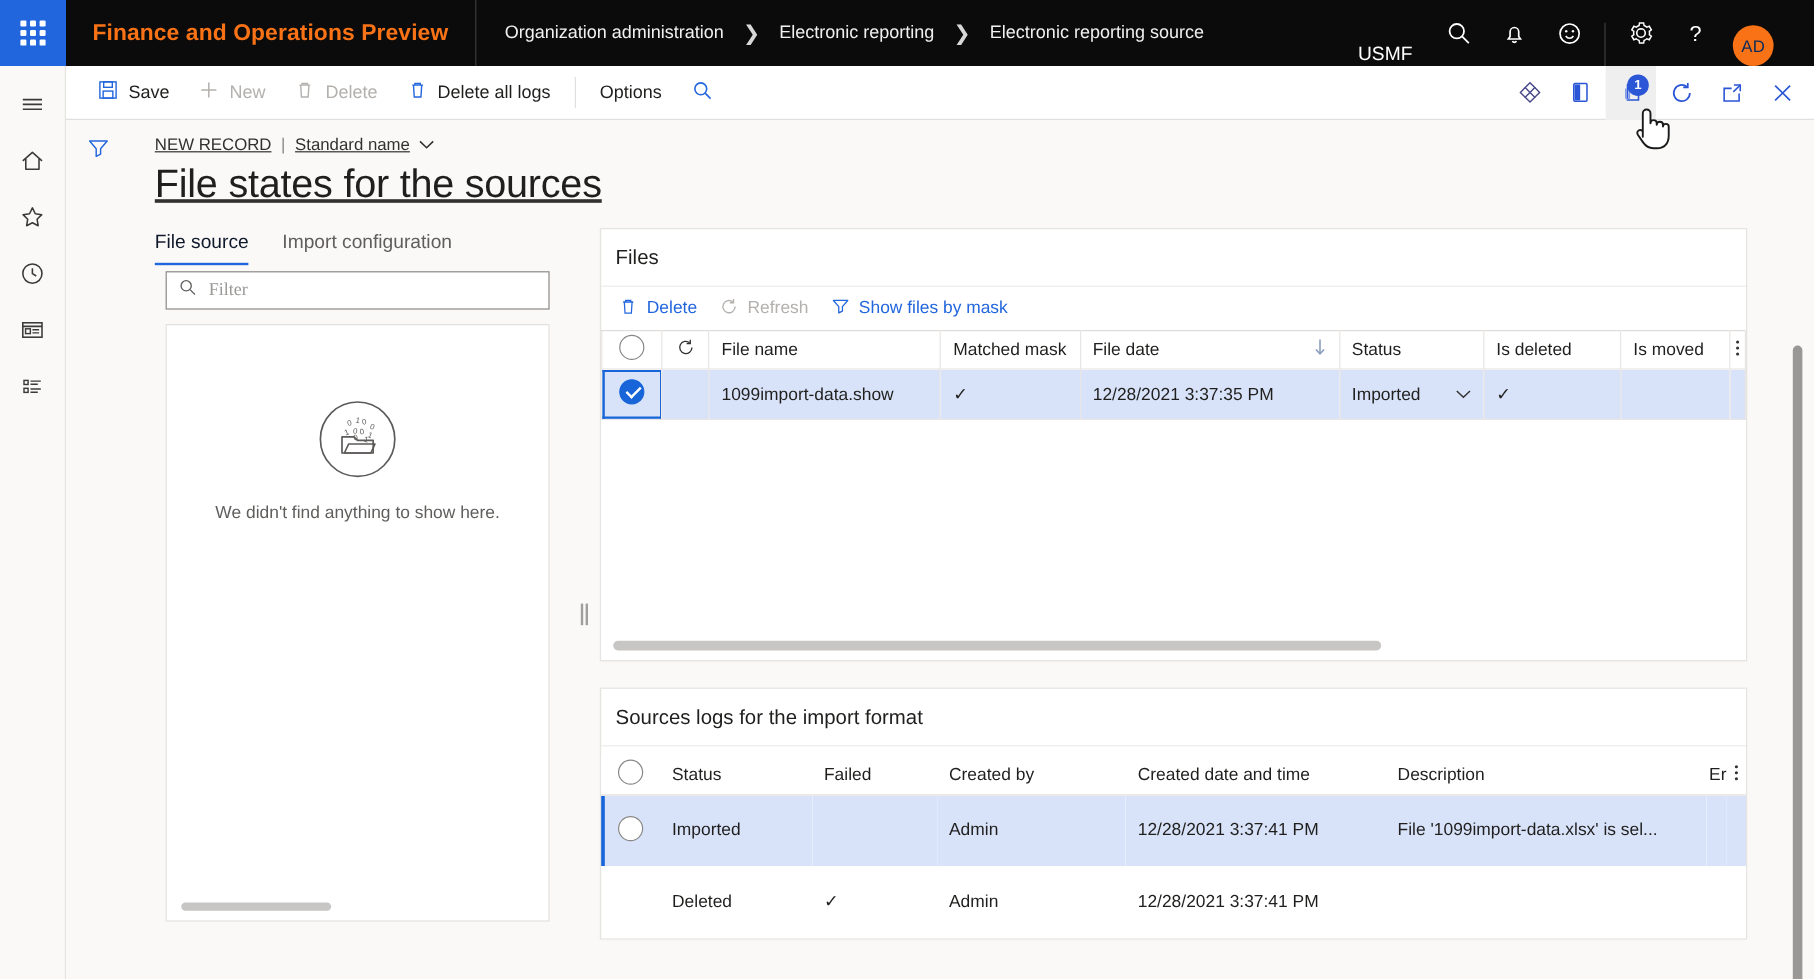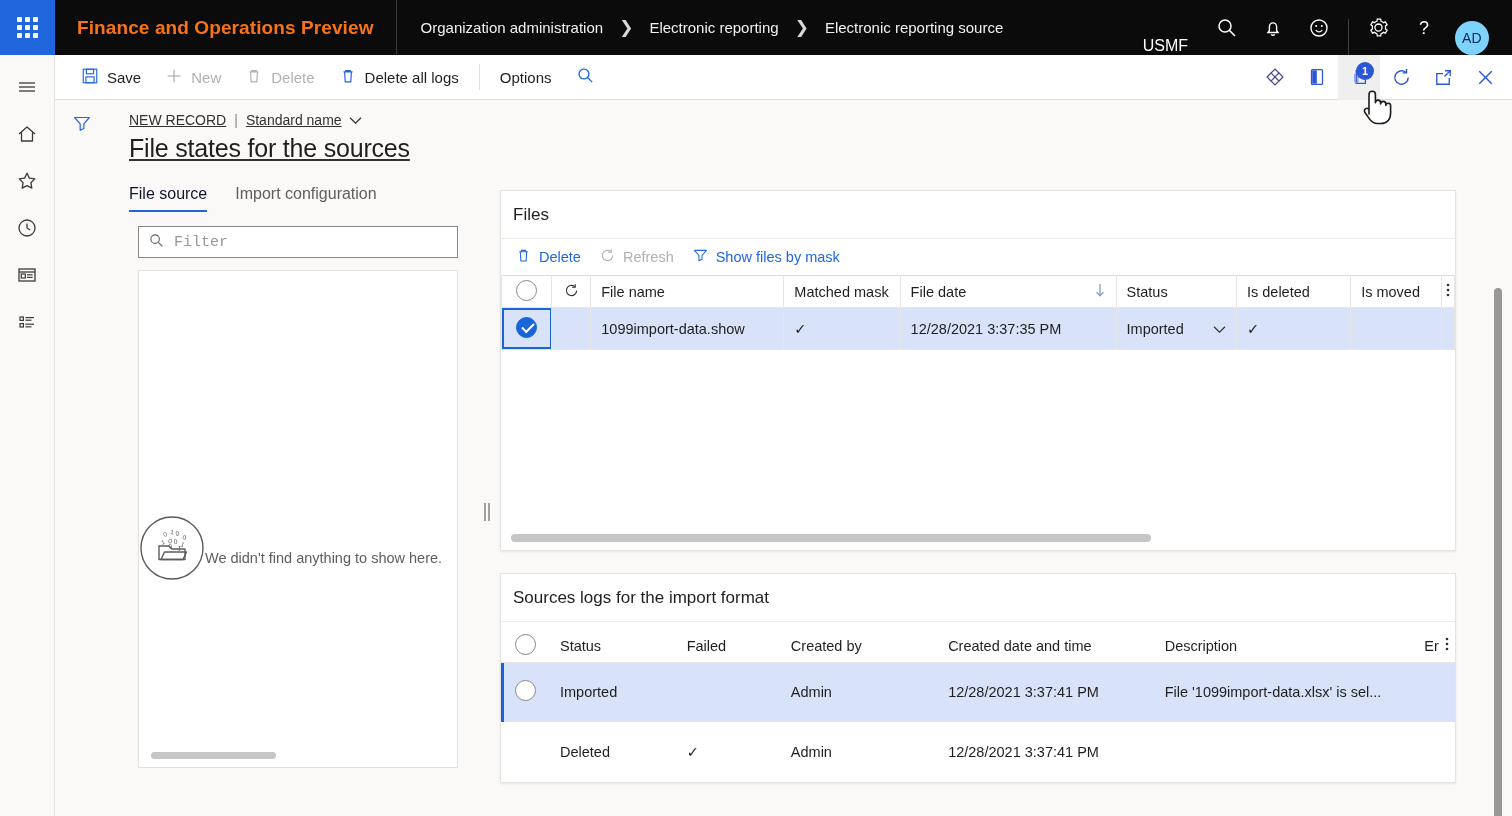--- a/index.html
+++ b/index.html
@@ -48,23 +48,23 @@
   .company {
     color: #ffffff; font-size: 16px; padding: 0 16px; cursor: pointer; white-space: nowrap;
   }
   .ticon {
     width: 46px; height: 55px; display: flex; align-items: center; justify-content: center;
     cursor: pointer;
   }
   .ticon svg { display: block; }
   .vsep { width: 1px; height: 36px; background: #3f3f3f; margin: 0 6px; }
   .avatar {
-    width: 34px; height: 34px; border-radius: 50%; background: #7dd3fc;
+    width: 34px; height: 34px; border-radius: 50%; background: #f97316;
     color: #0b2a5b; font-size: 14px; display: flex; align-items: center; justify-content: center;
-    margin-left: 8px; margin-right: 13px; cursor: pointer; letter-spacing: .3px;
+    margin-left: 8px; margin-right: 24px; cursor: pointer; letter-spacing: .3px;
   }
 
   
   .rail {
     position: absolute; top: 55px; left: 0; width: 55px; height: 761px;
     background: #faf9f8; border-right: 1px solid #e6e4e1;
     display: flex; flex-direction: column; align-items: center; padding-top: 8px;
   }
   .rail-item {
     width: 55px; height: 47px; display: flex; align-items: center; justify-content: center;
@@ -112,45 +112,45 @@
   }
   .content {
     position: absolute; top: 0; left: 54px; width: 1403px; height: 716px;
   }
 
   .pagehead { padding: 12px 0 0 20px; text-decoration: underline; }
   .kicker { display: flex; align-items: center; gap: 8px; font-size: 14px; color: #323130; }
   .kicker .pipe { color: #8a8886; }
   .viewsel { display: flex; align-items: center; gap: 7px; cursor: pointer; }
   .pagetitle {
-    font-size: 25px; font-weight: normal; color: #201f1e; margin-top: 6px; letter-spacing: -.2px;
+    font-size: 33px; font-weight: normal; color: #201f1e; margin-top: 6px; letter-spacing: -.2px;
   }
 
   .tabs { display: flex; gap: 28px; padding: 22px 0 0 20px; }
   .tab {
     font-size: 16px; color: #605e5c; padding-bottom: 7px; cursor: pointer; white-space: nowrap;
   }
   .tab.sel { color: #0f172a; border-bottom: 2px solid #2266dd; }
 
   
   .leftpane {
     position: absolute; left: 83px; top: 126px; width: 320px; height: 570px;
   }
   .filterbox {
     height: 32px; border: 1px solid #8a8886; background: #fff;
     display: flex; align-items: center; gap: 9px; padding: 0 9px;
   }
   .filterbox input {
-    border: 0; outline: 0; font-size: 15px; font-family: Liberation Mono, monospace; color: #3b82f6;
+    border: 0; outline: 0; font-size: 15px; font-family: Liberation Serif, serif; color: #3b82f6;
     flex: 1; background: transparent;
   }
   .filterbox input::placeholder { color: #9a9896; }
   .emptycard {
     margin-top: 12px; height: 498px; border: 1px solid #e3e1df; background: #ffffff;
-    display: flex; align-items: center; padding-top: 62px;
+    display: flex; flex-direction: column; align-items: center; padding-top: 62px;
     position: relative;
   }
   .emptytext { font-size: 14.5px; color: #605e5c; margin-top: 16px; }
   .hbar {
     position: absolute; left: 12px; bottom: 8px; width: 125px; height: 7px;
     background: #c8c6c4; border-radius: 4px;
   }
 
   .splitter {
     position: absolute; left: 427px; top: 400px; width: 10px; height: 24px;

